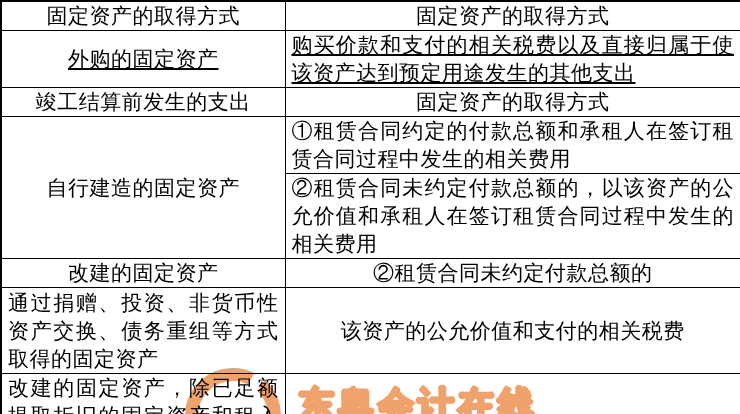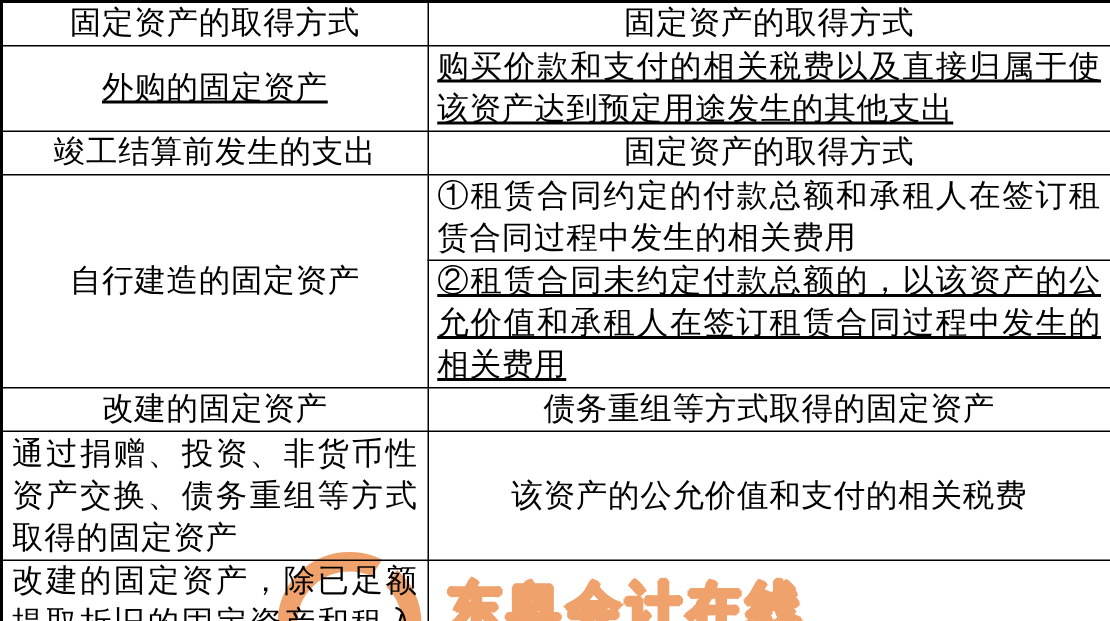--- a/index.html
+++ b/index.html
@@ -65,21 +65,21 @@
     overflow: hidden;
   }
   td.c { text-align: center; }
   td.j { text-align: justify; text-justify: inter-ideograph; }
   col.c1 { width: 284px; }
   col.c2 { width: 456px; }
   tr.r-head { height: 29px; }
   tr.r1 { height: 56px; text-decoration: underline; }
   tr.r2 { height: 28px; }
   tr.r3a { height: 54px; }
-  tr.r3b { height: 53px; text-decoration: underline; }
+  tr.r3b { height: 53px; }
   tr.r4 { height: 27px; }
   tr.r5 { height: 86px; }
   tr.r6 { height: 77px; }
 </style>
 </head>
 <body>
 
 <div class="page">
 
   <div class="watermark-layer">
@@ -113,21 +113,21 @@
     <tr class="r3a">
       <td class="c" rowspan="2">自行建造的固定资产</td>
       <td class="j">①租赁合同约定的付款总额和承租人在签订租赁合同过程中发生的相关费用</td>
     </tr>
     <tr class="r3b">
       <td class="j">②租赁合同未约定付款总额的，以该资产的公允价值和承租人在签订租赁合同过程中发生的相关费用</td>
     </tr>
 
     <tr class="r4">
       <td class="c">改建的固定资产</td>
-      <td class="c">债务重组等方式取得的固定资产</td>
+      <td class="c">②租赁合同未约定付款总额的</td>
     </tr>
 
     <tr class="r5">
       <td class="j">通过捐赠、投资、非货币性资产交换、债务重组等方式取得的固定资产</td>
       <td class="c">该资产的公允价值和支付的相关税费</td>
     </tr>
 
     <tr class="r6">
       <td class="j">改建的固定资产，除已足额提取折旧的固定资产和租入的固定资产以外的其他固定资产</td>
       <td class="c">改建过程中发生的改建支出增加计税基础</td>

